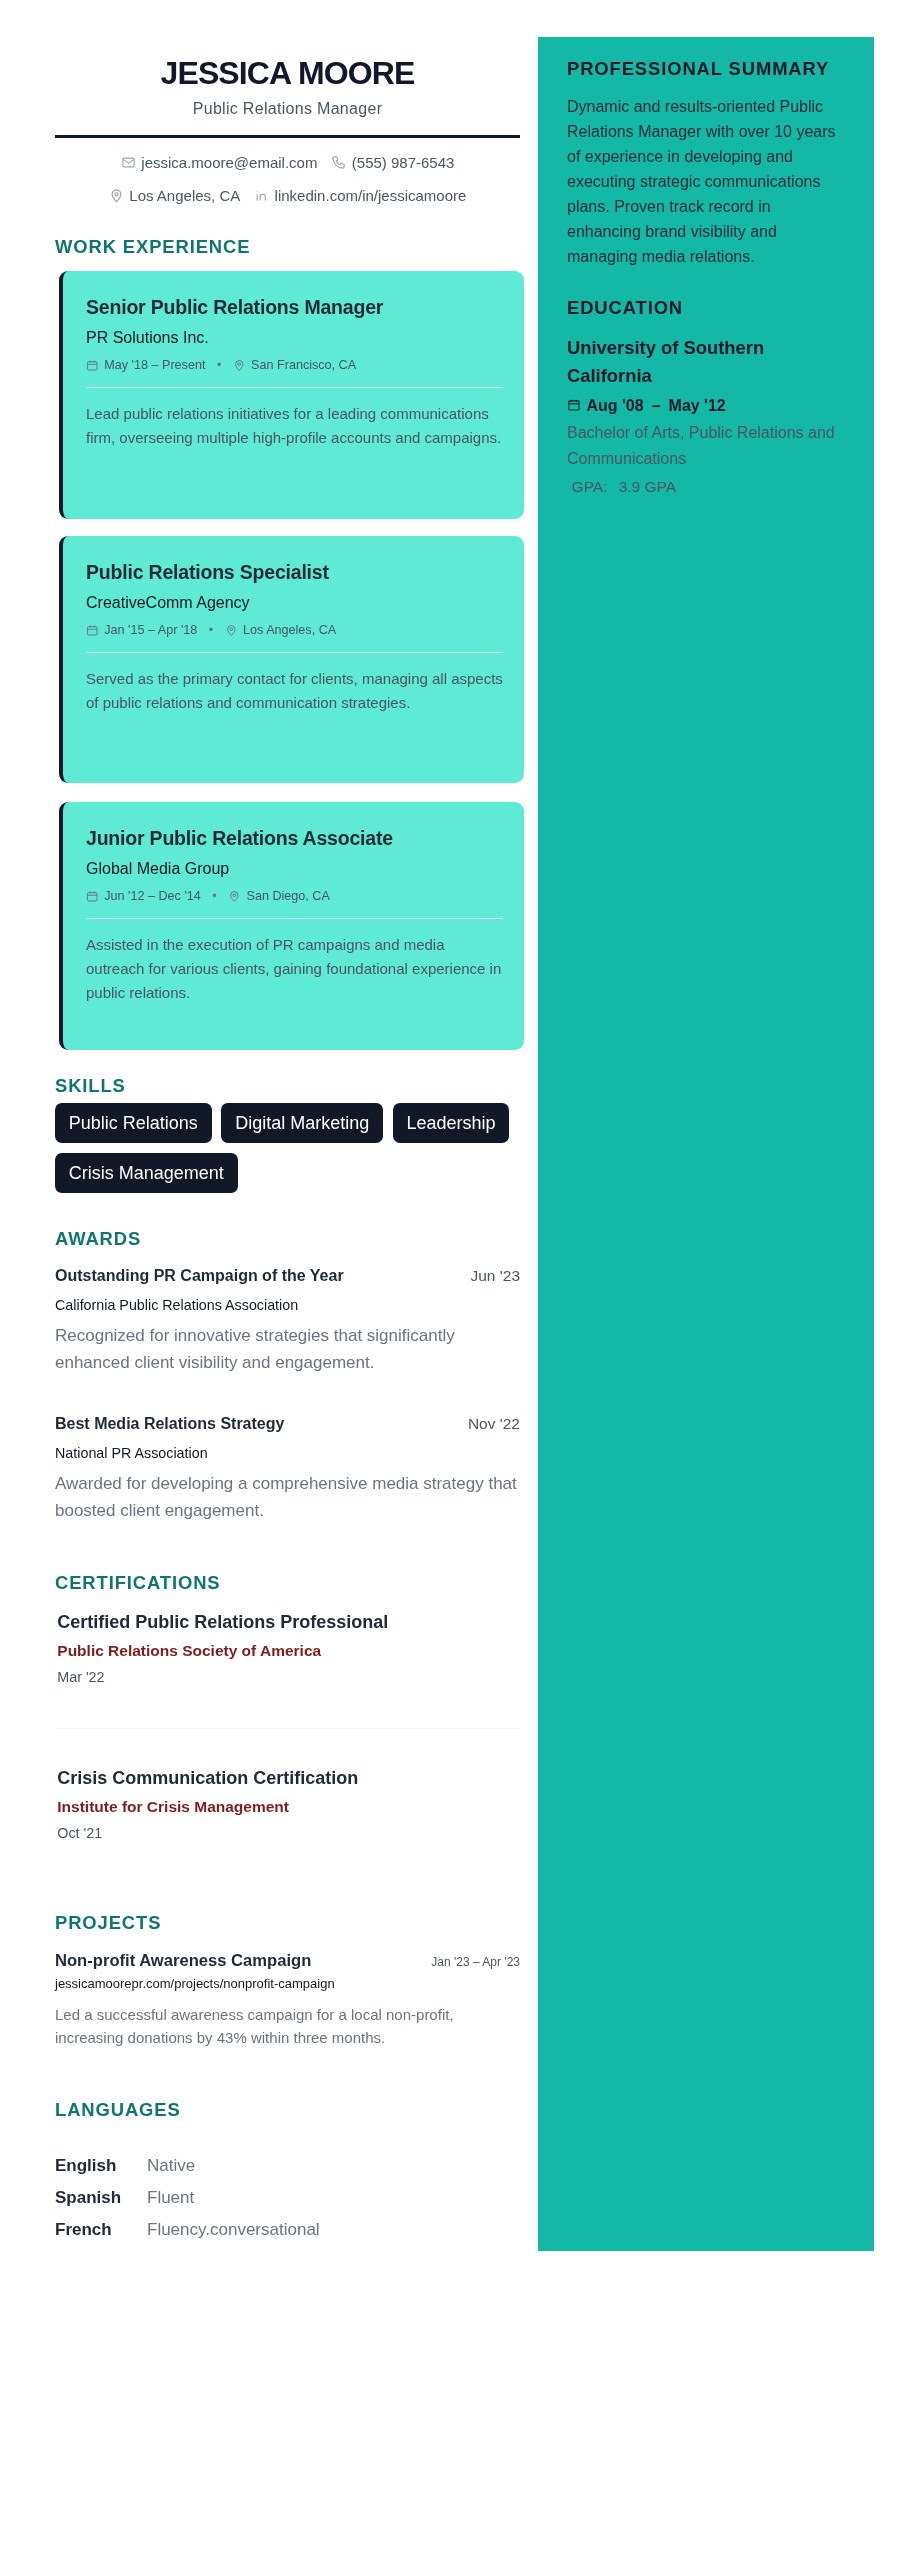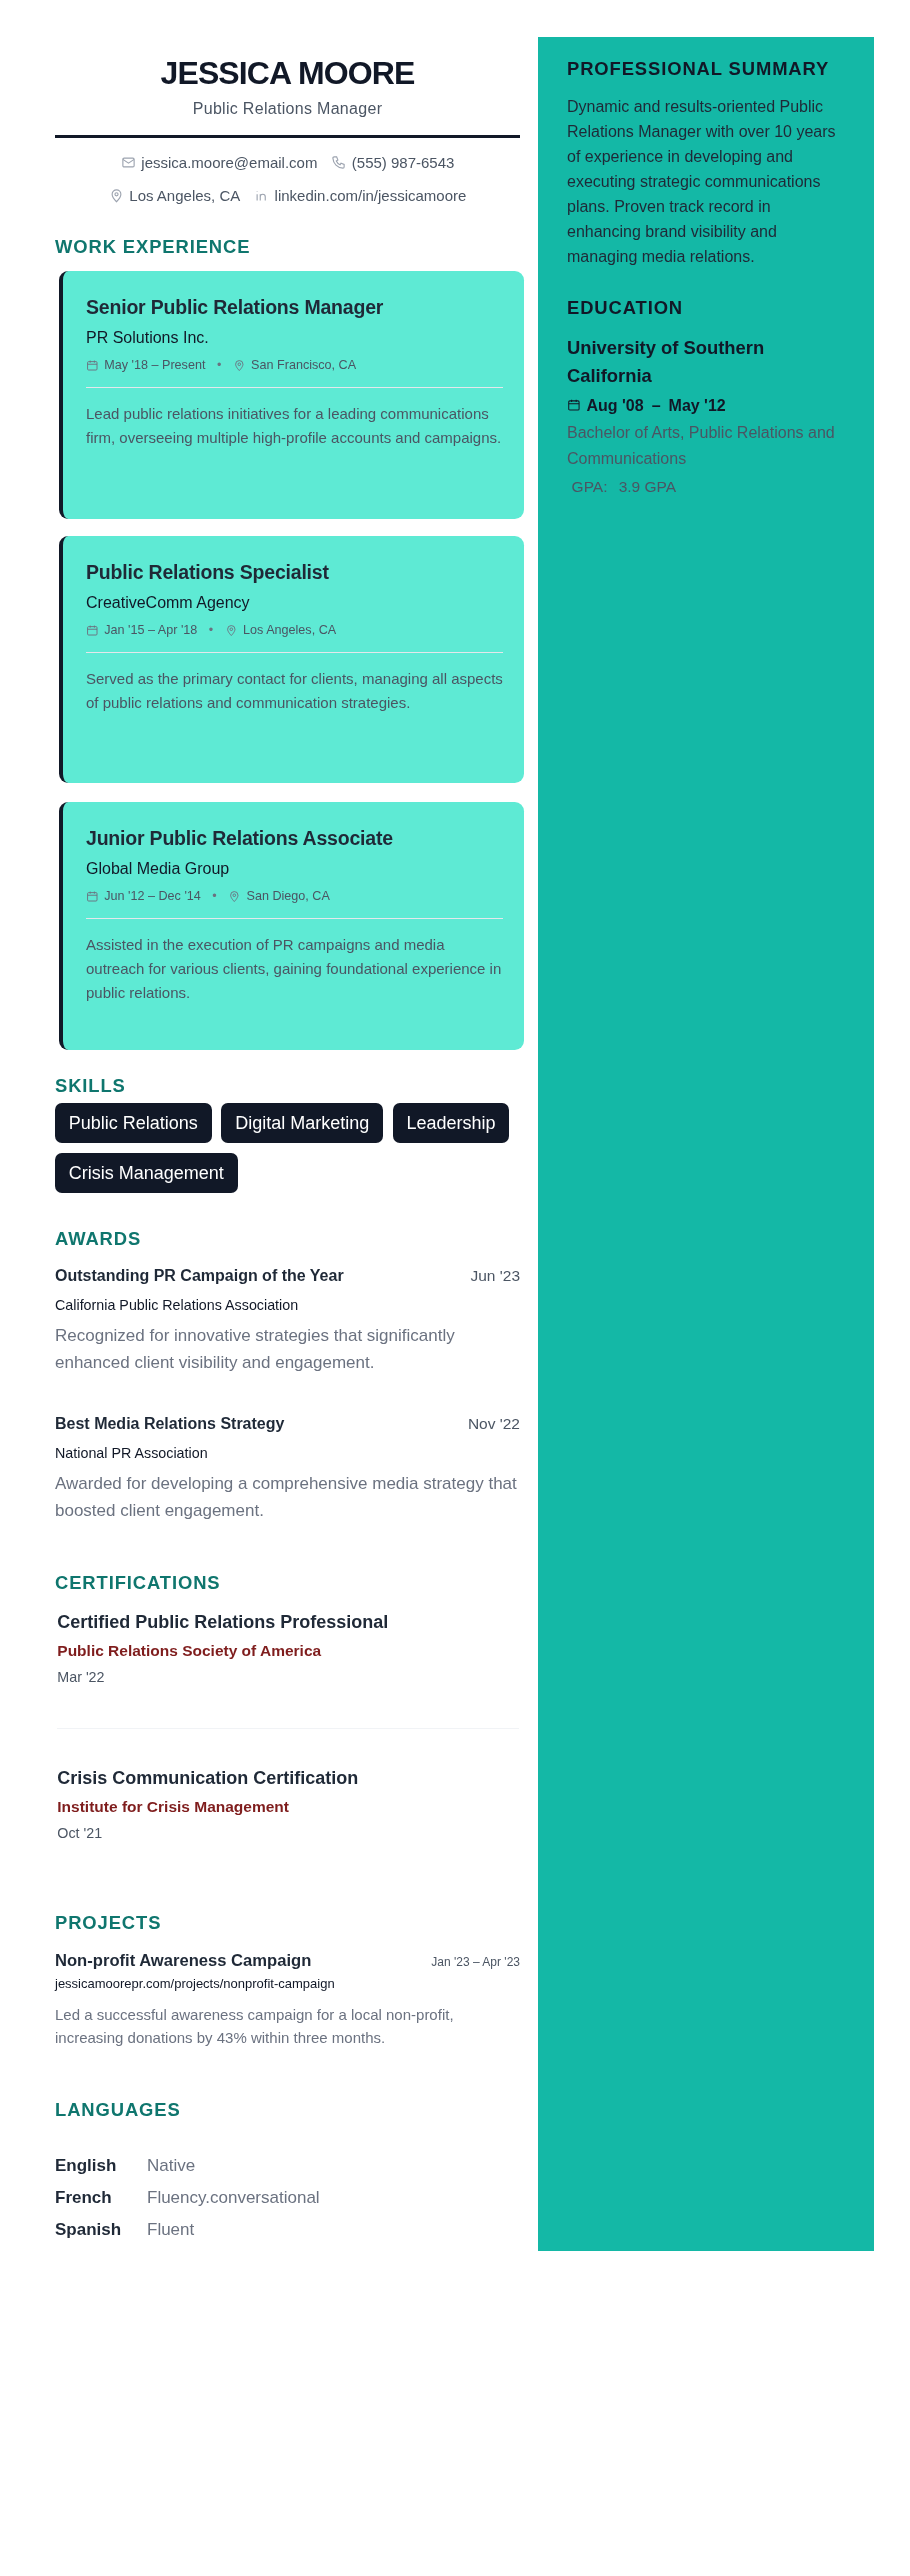--- a/index.html
+++ b/index.html
@@ -227,26 +227,26 @@
     <div class="desc">Led a successful awareness campaign for a local non-profit, increasing donations by 43% within three months.</div>
   </div>
 
   <h2 class="section-title" style="top:2098px;">LANGUAGES</h2>
   <div class="langs">
     <div class="lang">
       <span class="lname">English</span>
       <span class="level">Native</span>
     </div>
     <div class="lang">
+      <span class="lname">Spanish</span>
+      <span class="level">Fluent</span>
+    </div>
+    <div class="lang">
       <span class="lname">French</span>
       <span class="level">Fluency.conversational</span>
-    </div>
-    <div class="lang">
-      <span class="lname">Spanish</span>
-      <span class="level">Fluent</span>
     </div>
   </div>
 </div>
 
 <aside class="sidebar">
   <h2 class="side-title" style="top:20px;">PROFESSIONAL SUMMARY</h2>
   <p class="summary">Dynamic and results-oriented Public Relations Manager with over 10 years of experience in developing and executing strategic communications plans. Proven track record in enhancing brand visibility and managing media relations.</p>
 
   <h2 class="side-title" style="top:259px;">EDUCATION</h2>
   <div class="edu" style="top:297px;">

